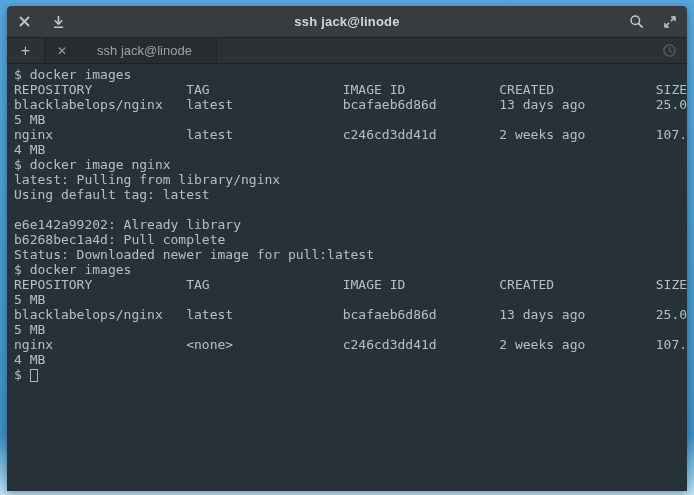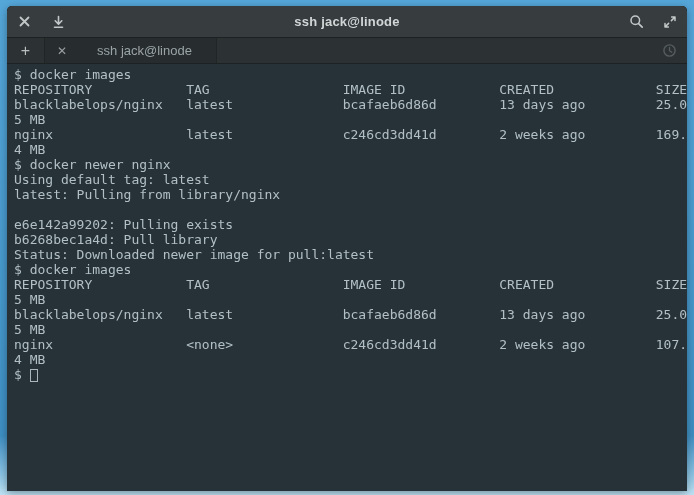--- a/index.html
+++ b/index.html
@@ -132,28 +132,28 @@
         <path d="M7.5 4.4 V7.7 L9.8 9.2" stroke="#565d5f" stroke-width="1.3" fill="none" stroke-linecap="round"></path>
       </svg>
     </div>
   </div>
 
   <div class="terminal">
     <div class="tline">$ docker images</div>
     <div class="tline">REPOSITORY            TAG                 IMAGE ID            CREATED             SIZE</div>
     <div class="tline">blacklabelops/nginx   latest              bcafaeb6d86d        13 days ago         25.0</div>
     <div class="tline">5 MB</div>
-    <div class="tline">nginx                 latest              c246cd3dd41d        2 weeks ago         169.</div>
+    <div class="tline">nginx                 latest              c246cd3dd41d        2 weeks ago         107.</div>
     <div class="tline">4 MB</div>
-    <div class="tline">$ docker newer nginx</div>
+    <div class="tline">$ docker image nginx</div>
+    <div class="tline">latest: Pulling from library/nginx</div>
     <div class="tline">Using default tag: latest</div>
-    <div class="tline">latest: Pulling from library/nginx</div>
     <div class="tline"></div>
-    <div class="tline">e6e142a99202: Pulling exists</div>
-    <div class="tline">b6268bec1a4d: Pull library</div>
+    <div class="tline">e6e142a99202: Already library</div>
+    <div class="tline">b6268bec1a4d: Pull complete</div>
     <div class="tline">Status: Downloaded newer image for pull:latest</div>
     <div class="tline">$ docker images</div>
     <div class="tline">REPOSITORY            TAG                 IMAGE ID            CREATED             SIZE</div>
     <div class="tline">5 MB</div>
     <div class="tline">blacklabelops/nginx   latest              bcafaeb6d86d        13 days ago         25.0</div>
     <div class="tline">5 MB</div>
     <div class="tline">nginx                 &lt;none&gt;              c246cd3dd41d        2 weeks ago         107.</div>
     <div class="tline">4 MB</div>
     <div class="prompt-line">
       <span>$ </span>

